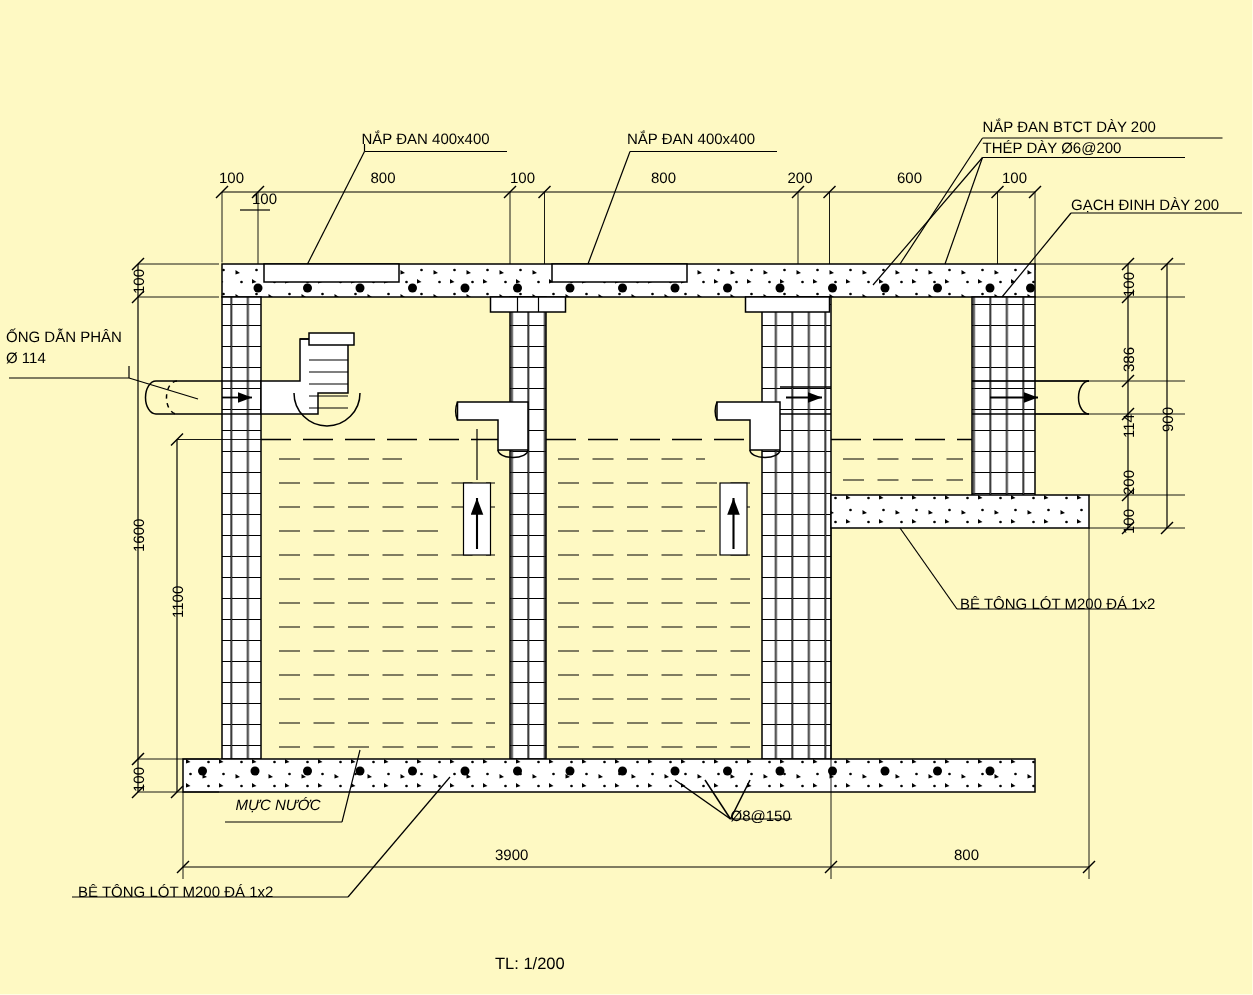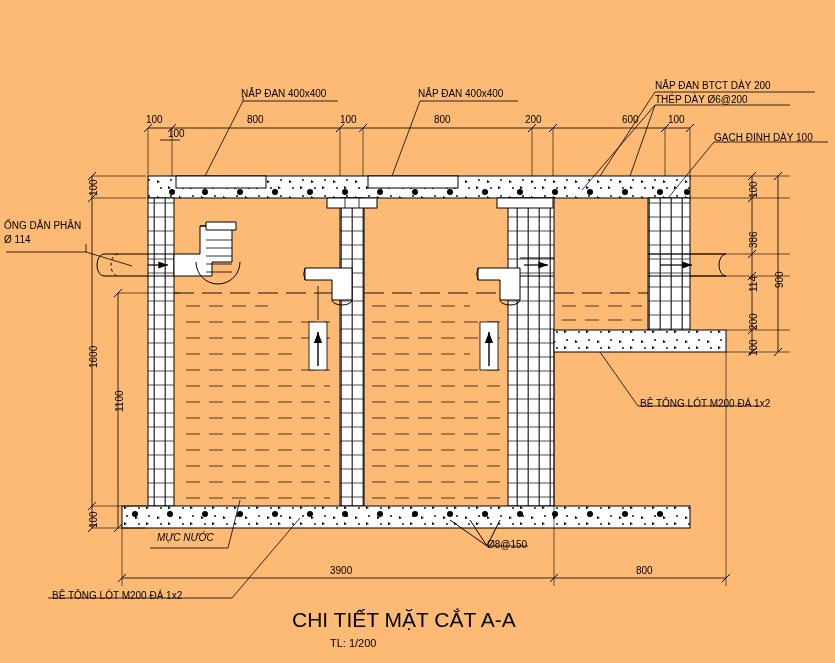--- a/index.html
+++ b/index.html
@@ -8,21 +8,21 @@
     background: #ffffff;
   }
   body {
     font-family: "Liberation Sans", sans-serif;
   }
   #sheet {
     position: relative;
     width: 835px;
     height: 663px;
     overflow: hidden;
-    background: #fdba74;
+    background: #fef9c3;
   }
   #sheet svg {
     position: absolute;
     left: 0;
     top: 0;
   }
   .lbl {
     position: absolute;
     font-family: "Liberation Sans", sans-serif;
     font-size: 10px;
@@ -327,53 +327,52 @@
 
       <path d="M232 598 L300 518" stroke-width="0.8"></path>
       <path d="M48 598 H232" stroke-width="0.8"></path>
     </g>
   </svg>
 
   <div class="lbl" style="left:241px; top:88px;">NẮP ĐAN 400x400</div>
   <div class="lbl" style="left:418px; top:88px;">NẮP ĐAN 400x400</div>
   <div class="lbl" style="left:655px; top:80px;">NẮP ĐAN BTCT DÀY 200</div>
   <div class="lbl" style="left:655px; top:94px;">THÉP DÀY Ø6@200</div>
-  <div class="lbl" style="left:714px; top:132px;">GẠCH ĐINH DÀY 100</div>
+  <div class="lbl" style="left:714px; top:132px;">GẠCH ĐINH DÀY 200</div>
 
   <div class="lbl" style="left:4px; top:220px;">ỐNG DẪN PHÂN</div>
   <div class="lbl" style="left:4px; top:234px;">Ø 114</div>
 
   <div class="lbl" style="left:640px; top:398px;">BÊ TÔNG LÓT M200 ĐÁ 1x2</div>
 
   <div class="lbl" style="left:157px; top:532px;font-style:italic;">MỰC NƯỚC</div>
 
   <div class="lbl" style="left:487px; top:539px;">Ø8@150</div>
 
   <div class="lbl" style="left:52px; top:590px;">BÊ TÔNG LÓT M200 ĐÁ 1x2</div>
 
   <div class="lbl" style="left:146px; top:114px;">100</div>
   <div class="lbl" style="left:168px; top:128px;">100</div>
   <div class="lbl" style="left:247px; top:114px;">800</div>
   <div class="lbl" style="left:340px; top:114px;">100</div>
   <div class="lbl" style="left:434px; top:114px;">800</div>
   <div class="lbl" style="left:525px; top:114px;">200</div>
-  <div class="lbl" style="left:598px; top:114px;margin-left:24px;">600</div>
+  <div class="lbl" style="left:598px; top:114px;">600</div>
   <div class="lbl" style="left:668px; top:114px;">100</div>
 
   <div class="lbl rot" style="left:88px; top:196px;">100</div>
   <div class="lbl rot" style="left:88px; top:368px;">1600</div>
   <div class="lbl rot" style="left:114px; top:412px;">1100</div>
   <div class="lbl rot" style="left:88px; top:528px;">100</div>
 
   <div class="lbl rot" style="left:748px; top:198px;">100</div>
   <div class="lbl rot" style="left:748px; top:248px;">386</div>
   <div class="lbl rot" style="left:748px; top:292px;">114</div>
   <div class="lbl rot" style="left:748px; top:330px;">200</div>
   <div class="lbl rot" style="left:748px; top:356px;">100</div>
   <div class="lbl rot" style="left:774px; top:288px;">900</div>
 
   <div class="lbl" style="left:330px; top:565px;">3900</div>
   <div class="lbl" style="left:636px; top:565px;">800</div>
 
-  <div class="title" style="left:292px; top:608px;">CHI TIẾT MẶT CẮT A-A</div>
   <div class="subtitle" style="left:330px; top:637px;">TL: 1/200</div>
 
 </div>
 
 </body></html>

